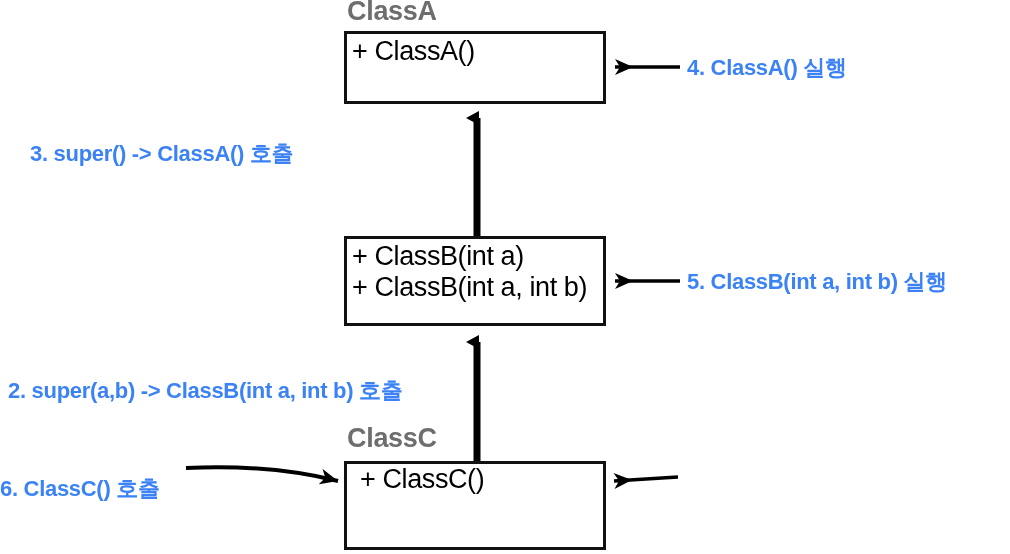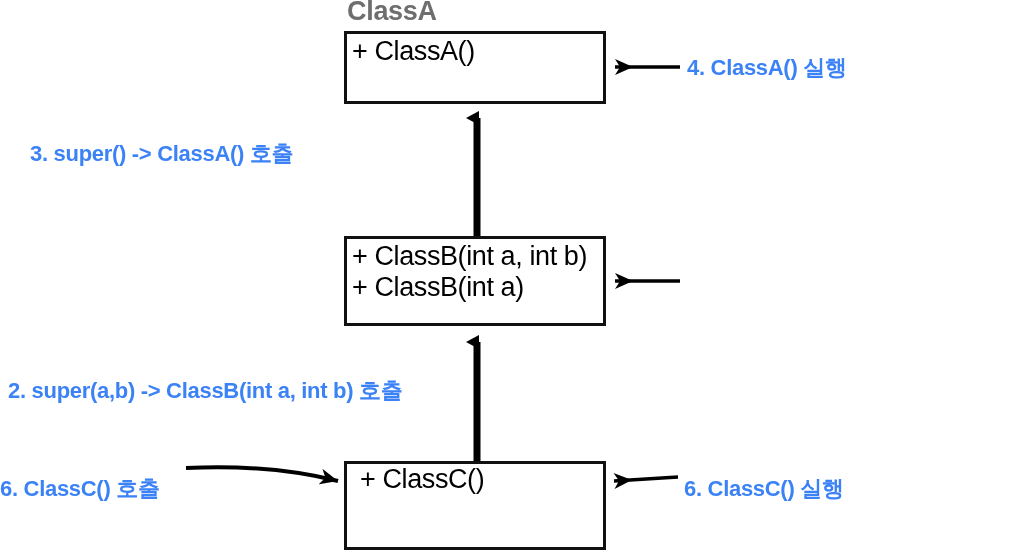--- a/index.html
+++ b/index.html
@@ -92,33 +92,34 @@
 
   <div class="class-label" style="left:347px; top:-3px;">ClassA</div>
   <div class="class-box" style="left:344px; top:31px; width:262px; height:73px;"></div>
   <div class="member-list" style="left:352px; top:36px;">
     <span class="member">+ ClassA()</span>
   </div>
 
   <div class="class-label" style="left:347px; top:202px;margin-top:32px;">ClassB</div>
   <div class="class-box" style="left:344px; top:236px; width:262px; height:90px;"></div>
   <div class="member-list" style="left:352px; top:241px;">
+    <span class="member">+ ClassB(int a)</span>
     <span class="member">+ ClassB(int a, int b)</span>
-    <span class="member">+ ClassB(int a)</span>
   </div>
 
+  <div class="class-label" style="left:347px; top:424px;">ClassC</div>
   <div class="class-box" style="left:344px; top:461px; width:262px; height:89px;"></div>
   <div class="member-list" style="left:360px; top:464px;">
     <span class="member">+ ClassC()</span>
   </div>
 
   <div class="note" style="left:14px; top:139px;margin-left:16px;">3. super() -&gt; ClassA() 호출</div>
 
   <div class="note" style="left:8px; top:352px;margin-top:24px;">2. super(a,b) -&gt; ClassB(int a, int b) 호출</div>
 
   <div class="note" style="left:0px; top:474px;">6. ClassC() 호출</div>
 
   <div class="note" style="left:687px; top:53px;">4. ClassA() 실행</div>
 
+  <div class="note" style="left:687px; top:267px;">5. ClassB(int a, int b) 실행</div>
 
-  <div class="note" style="left:684px; top:474px;">6. ClassC() 실행</div>
 
 </div>
 
 </body></html>

